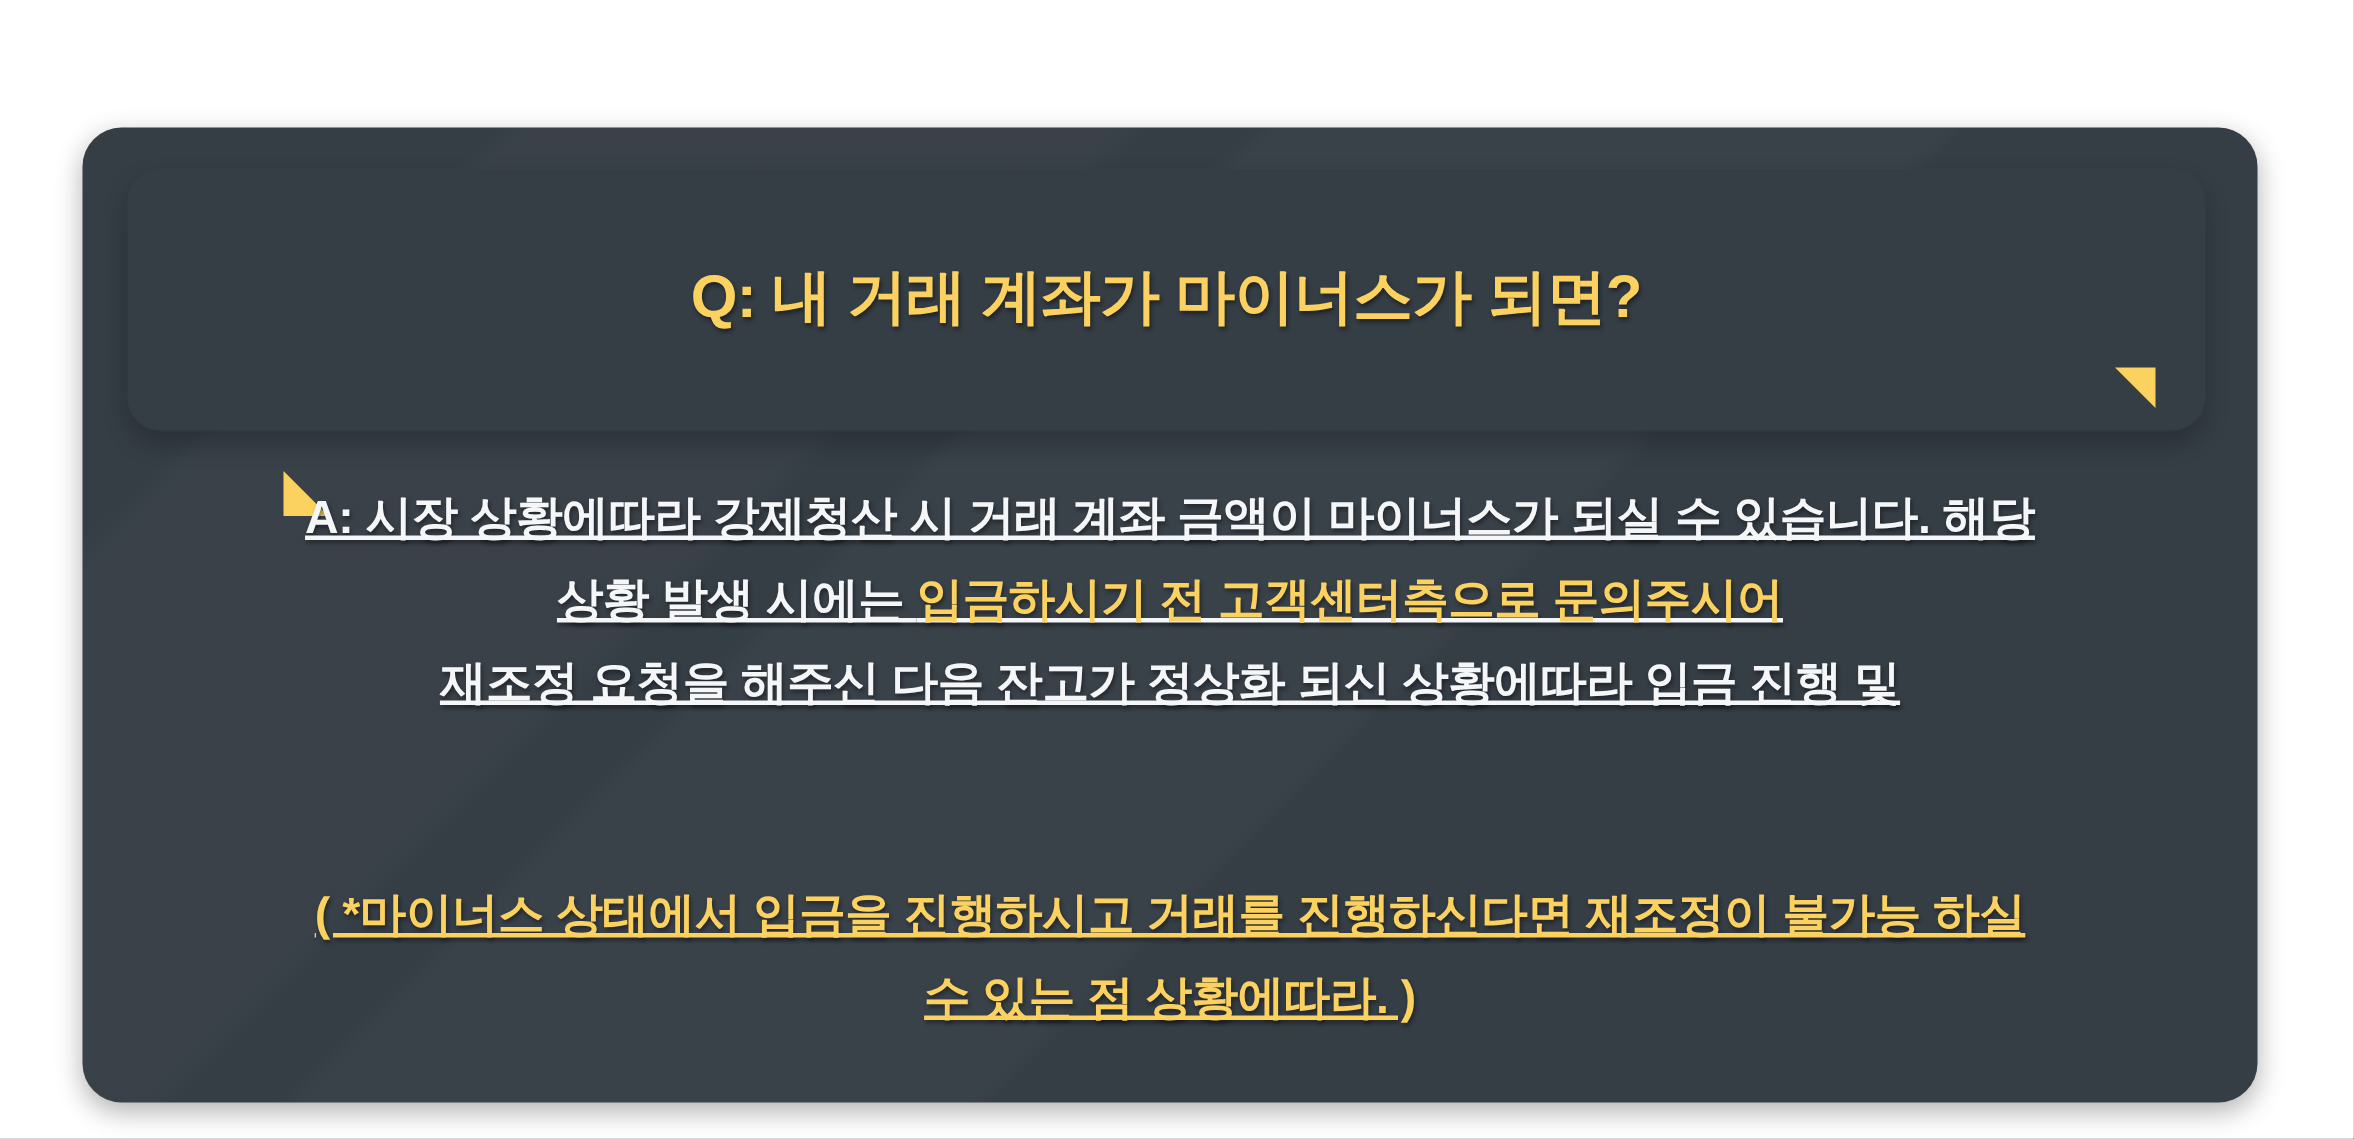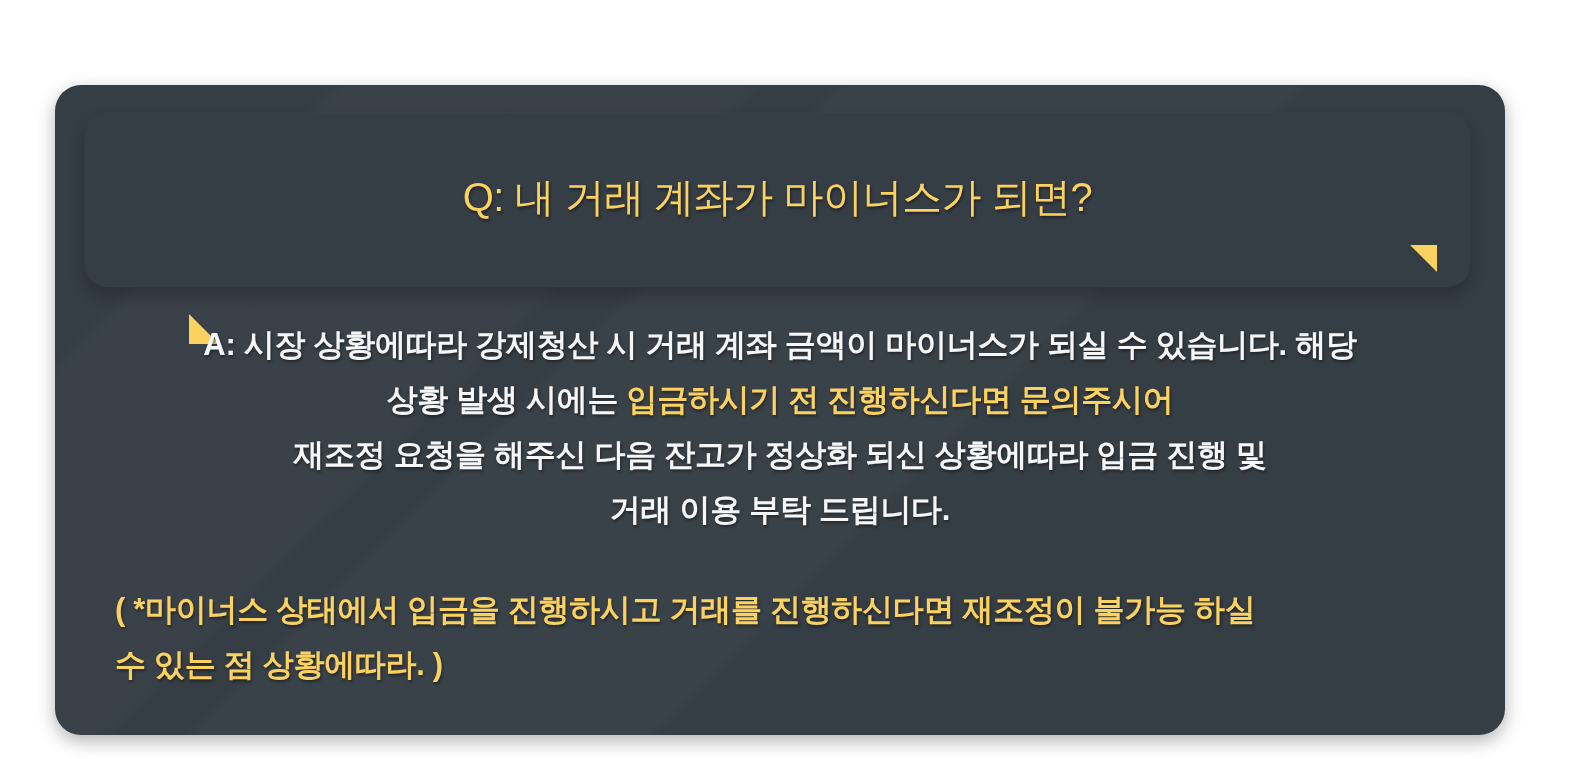--- a/index.html
+++ b/index.html
@@ -81,21 +81,21 @@
     position: absolute;
     left: 0;
     top: 0;
     width: 100%;
     height: 100%;
     display: flex;
     align-items: center;
     justify-content: center;
     color: #fbd15f;
     font-size: 40px;
-    font-weight: normal;
+    font-weight: bold;
     letter-spacing: -0.5px;
     text-shadow: 1px 2px 3px rgba(0,0,0,0.45);
     padding-bottom: 6px;
     white-space: nowrap;
   }
 
   
   .tri {
     position: absolute;
     width: 0;
@@ -133,52 +133,52 @@
 
   .answer-body .hl {
     color: #fbd15f;
   }
 
   .note-block {
     position: absolute;
     left: 60px;
     top: 497px;
     width: 1330px;
+    text-align: center;
     color: #fbd15f;
     font-size: 31px;
     font-weight: bold;
     line-height: 55px;
     letter-spacing: -0.3px;
     text-shadow: 1px 2px 3px rgba(0,0,0,0.42);
   }
 
-  .line { display: block; }
+  .line { display: block; text-decoration: underline; }
 </style>
 </head>
 <body>
 
 <div class="stage">
 
   <div class="faq-card">
 
     <div class="card-sheen"></div>
     <div class="card-sheen2"></div>
 
     <div class="header-panel">
       <div class="header-title">Q: 내 거래 계좌가 마이너스가 되면?</div>
     </div>
 
     <div class="tri tri-bl"></div>
     <div class="tri tri-tr"></div>
 
     <div class="answer-body">
       <span class="line">A: 시장 상황에따라 강제청산 시 거래 계좌 금액이 마이너스가 되실 수 있습니다. 해당</span>
-      <span class="line"><span>상황 발생 시에는 </span><span class="hl">입금하시기 전 진행하신다면 문의주시어</span></span>
+      <span class="line"><span>상황 발생 시에는 </span><span class="hl">입금하시기 전 고객센터측으로 문의주시어</span></span>
       <span class="line">재조정 요청을 해주신 다음 잔고가 정상화 되신 상황에따라 입금 진행 및</span>
-      <span class="line">거래 이용 부탁 드립니다.</span>
     </div>
 
     <div class="note-block">
       <span class="line">( *마이너스 상태에서 입금을 진행하시고 거래를 진행하신다면 재조정이 불가능 하실</span>
       <span class="line">수 있는 점 상황에따라. )</span>
     </div>
 
   </div>
 </div>
 

